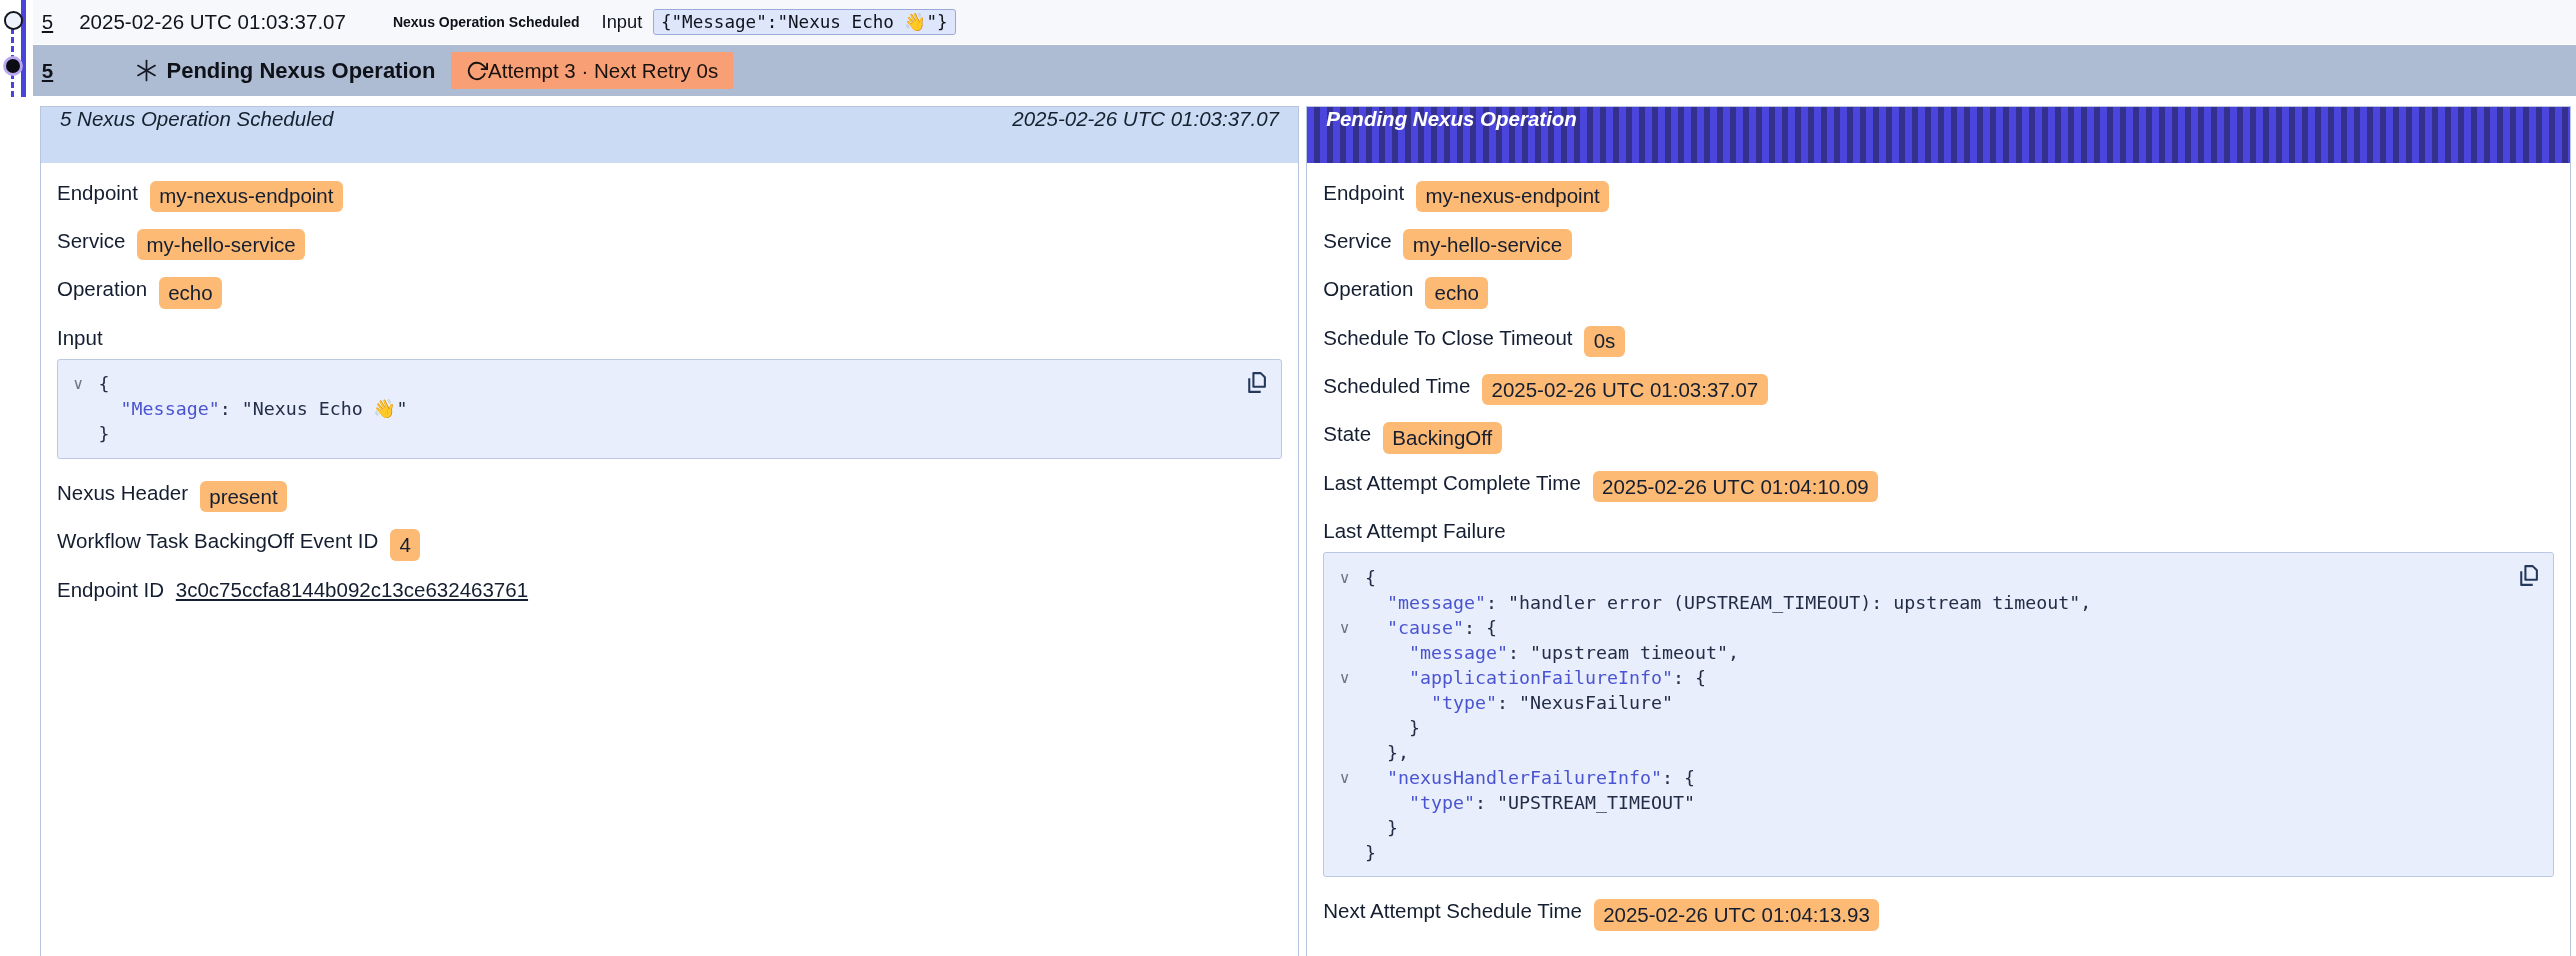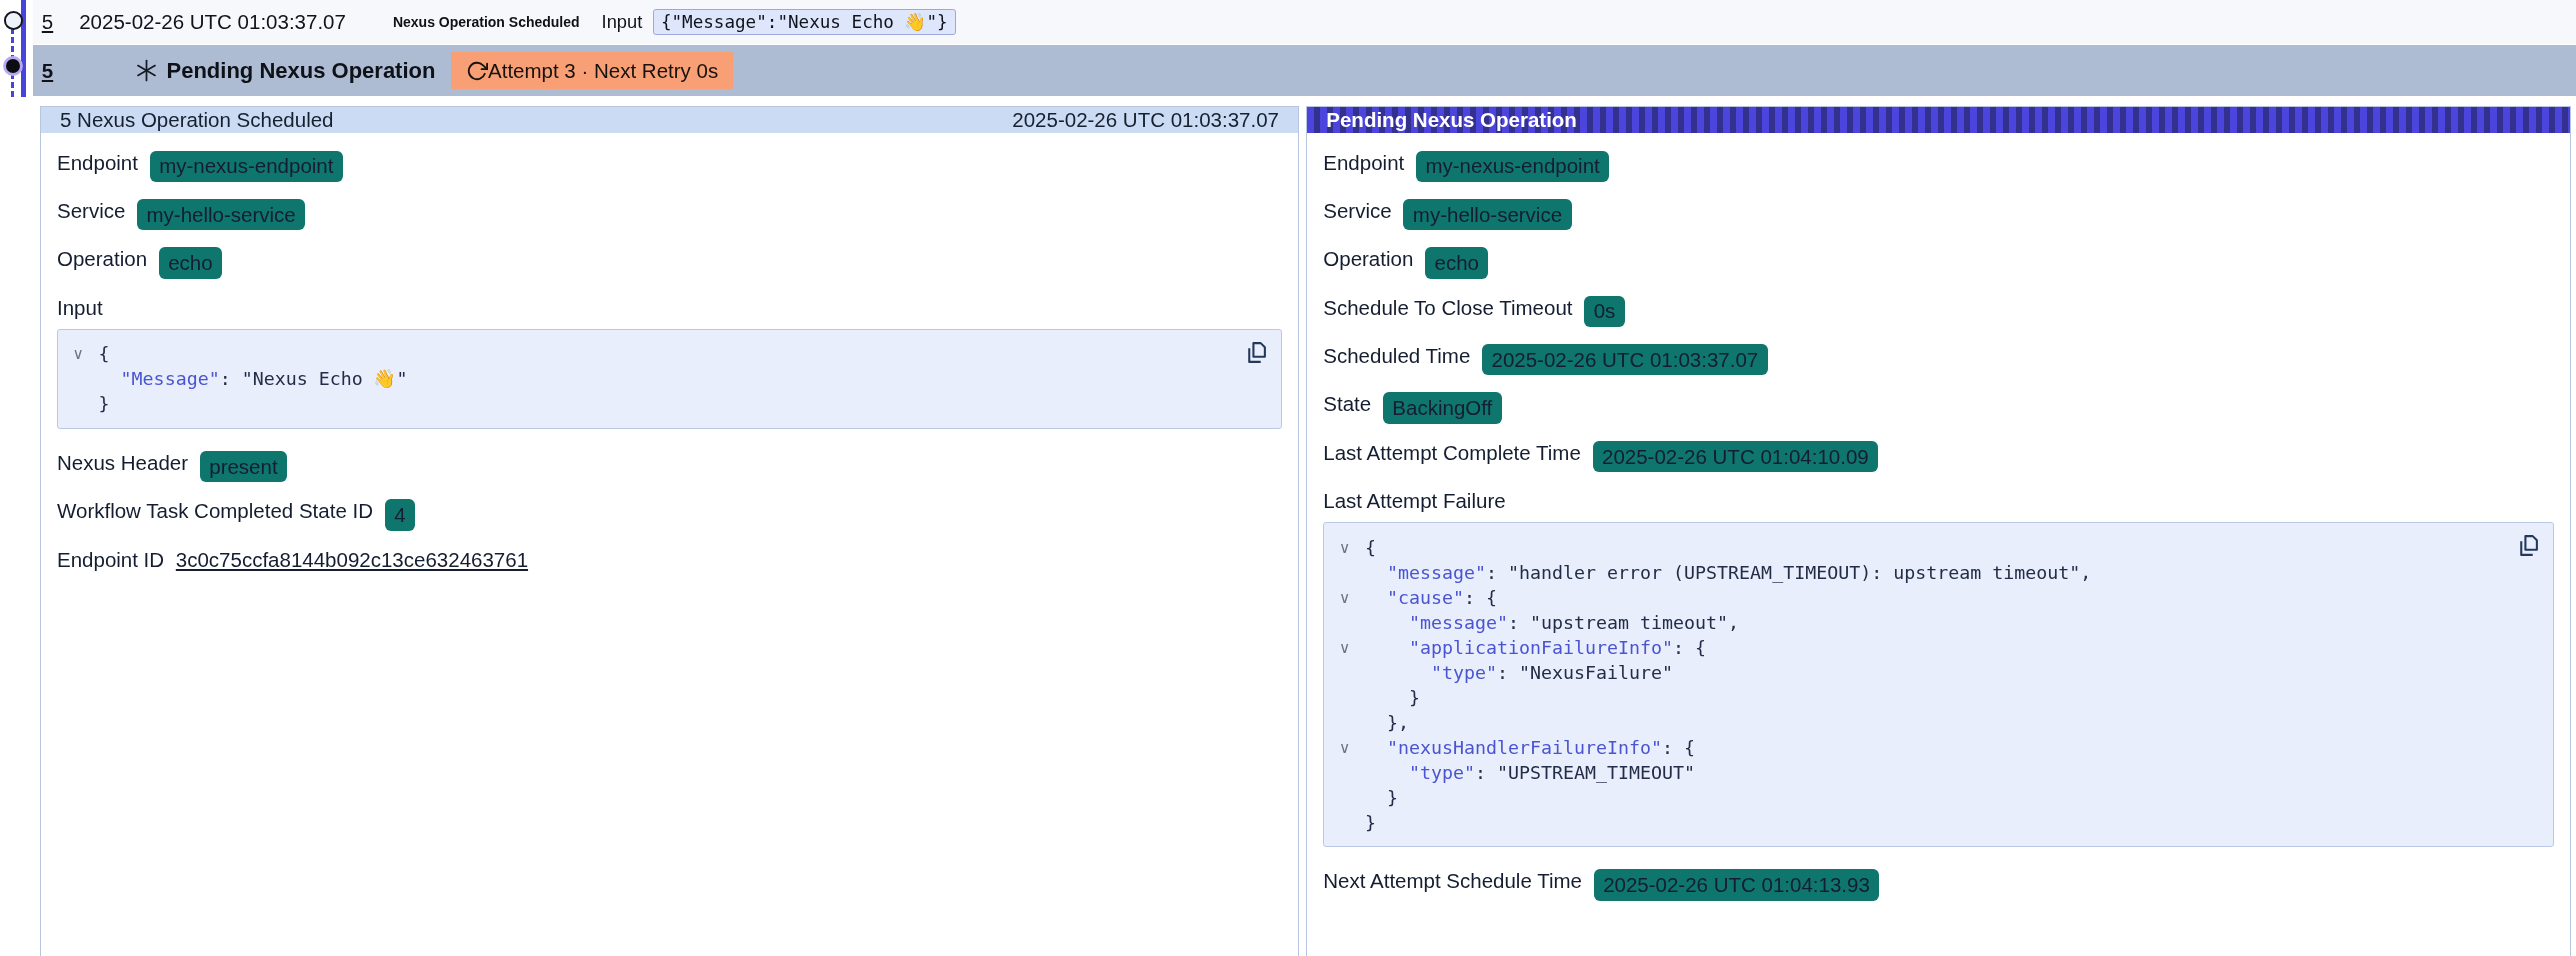--- a/index.html
+++ b/index.html
@@ -32,30 +32,30 @@
   .pendtitle { font-size:22px; font-weight:700; margin-left:7.3px; color:#0e1118; }
   .retrybadge { margin-left:16px; background:#f99f76; display:flex; align-items:center; gap:0;
                 padding:6.6px 14.6px; font-size:20.5px; color:#18120e; border-radius:1.5px; }
   .retrybadge svg { width:22px; height:22px; }
 
   
   .panels { position:absolute; left:40px; top:106px; width:2531px; height:886px; display:flex; gap:7.3px; }
   .panel  { border:1.5px solid #b7c5de; background:#fff; box-sizing:border-box; }
   .panel.left  { width:1259px; flex:0 0 1259px; }
   .panel.right { flex:1; }
-  .phead { height:26px; display:flex; align-items:center; justify-content:space-between;
-           padding:0 19px; font-size:20.5px; }
+  .phead { height:56px; display:flex; justify-content:space-between;
+           padding:0 19px; font-size:20.5px;font-style:italic; }
   .phead.light   { background:#cadbf3; color:#16202f; }
   .phead.striped { background:repeating-linear-gradient(90deg,#4b45dd 0 6.6px,#34308e 6.6px 13px);
                    color:#ffffff; font-weight:600; }
   .pbody { padding:17.6px 16px 0 16px; }
 
   .field  { display:flex; align-items:flex-start; margin-bottom:17px; font-size:20.5px; }
   .flabel { margin-right:11.7px; color:#141e30; }
-  .badge  { background:#0f766e; border-radius:5.9px; padding:3.7px 9.5px; color:#141e30; }
+  .badge  { background:#fdba74; border-radius:5.9px; padding:3.7px 9.5px; color:#141e30; }
   .flink  { color:#141e30; text-decoration:underline; }
   .blocklabel { font-size:20.5px; margin-bottom:8.8px; color:#141e30; }
 
   .codeblock { position:relative; background:#e8eefc; border:1.5px solid #bac8e4; border-radius:2.9px;
                padding:11.7px 14.6px; font-family:"DejaVu Sans Mono", monospace; font-size:18.3px;
                line-height:25px; color:#232d47; margin:2.9px 0 22px 0; }
   .cline { display:flex; white-space:pre; }
   .chev  { width:26px; flex:0 0 26px; color:#6b7487; font-size:15.4px;
            font-family:"Liberation Sans", sans-serif; line-height:25px; }
   .jkey  { color:#4a54d1; }
@@ -132,21 +132,21 @@
           <div class="cline"><span class="chev">∨</span><span>{</span></div>
           <div class="cline"><span class="chev"></span><span class="jkey">  "Message"</span><span>: "Nexus Echo 👋"</span></div>
           <div class="cline"><span class="chev"></span><span>}</span></div>
         </div>
 
         <div class="field">
           <span class="flabel">Nexus Header</span>
           <span class="badge">present</span>
         </div>
         <div class="field">
-          <span class="flabel">Workflow Task Completed State ID</span>
+          <span class="flabel">Workflow Task BackingOff Event ID</span>
           <span class="badge">4</span>
         </div>
         <div class="field">
           <span class="flabel">Endpoint ID</span>
           <a class="flink" href="#">3c0c75ccfa8144b092c13ce632463761</a>
         </div>
       </div>
     </section>
 
     <section class="panel right">

